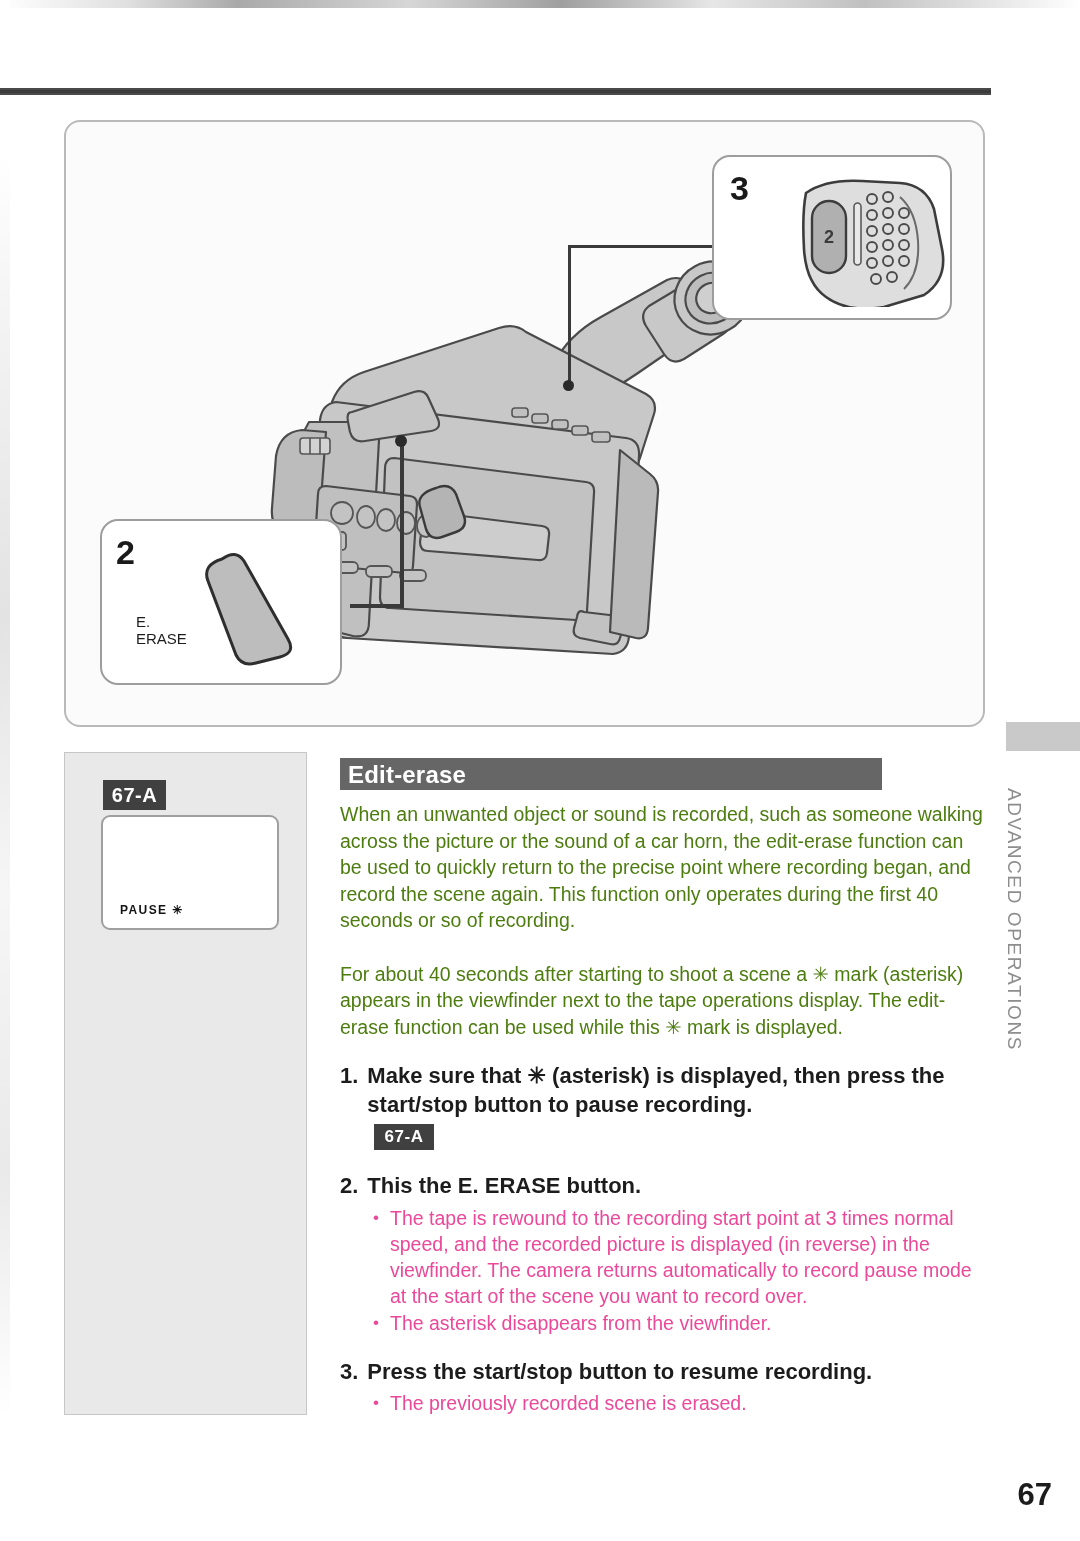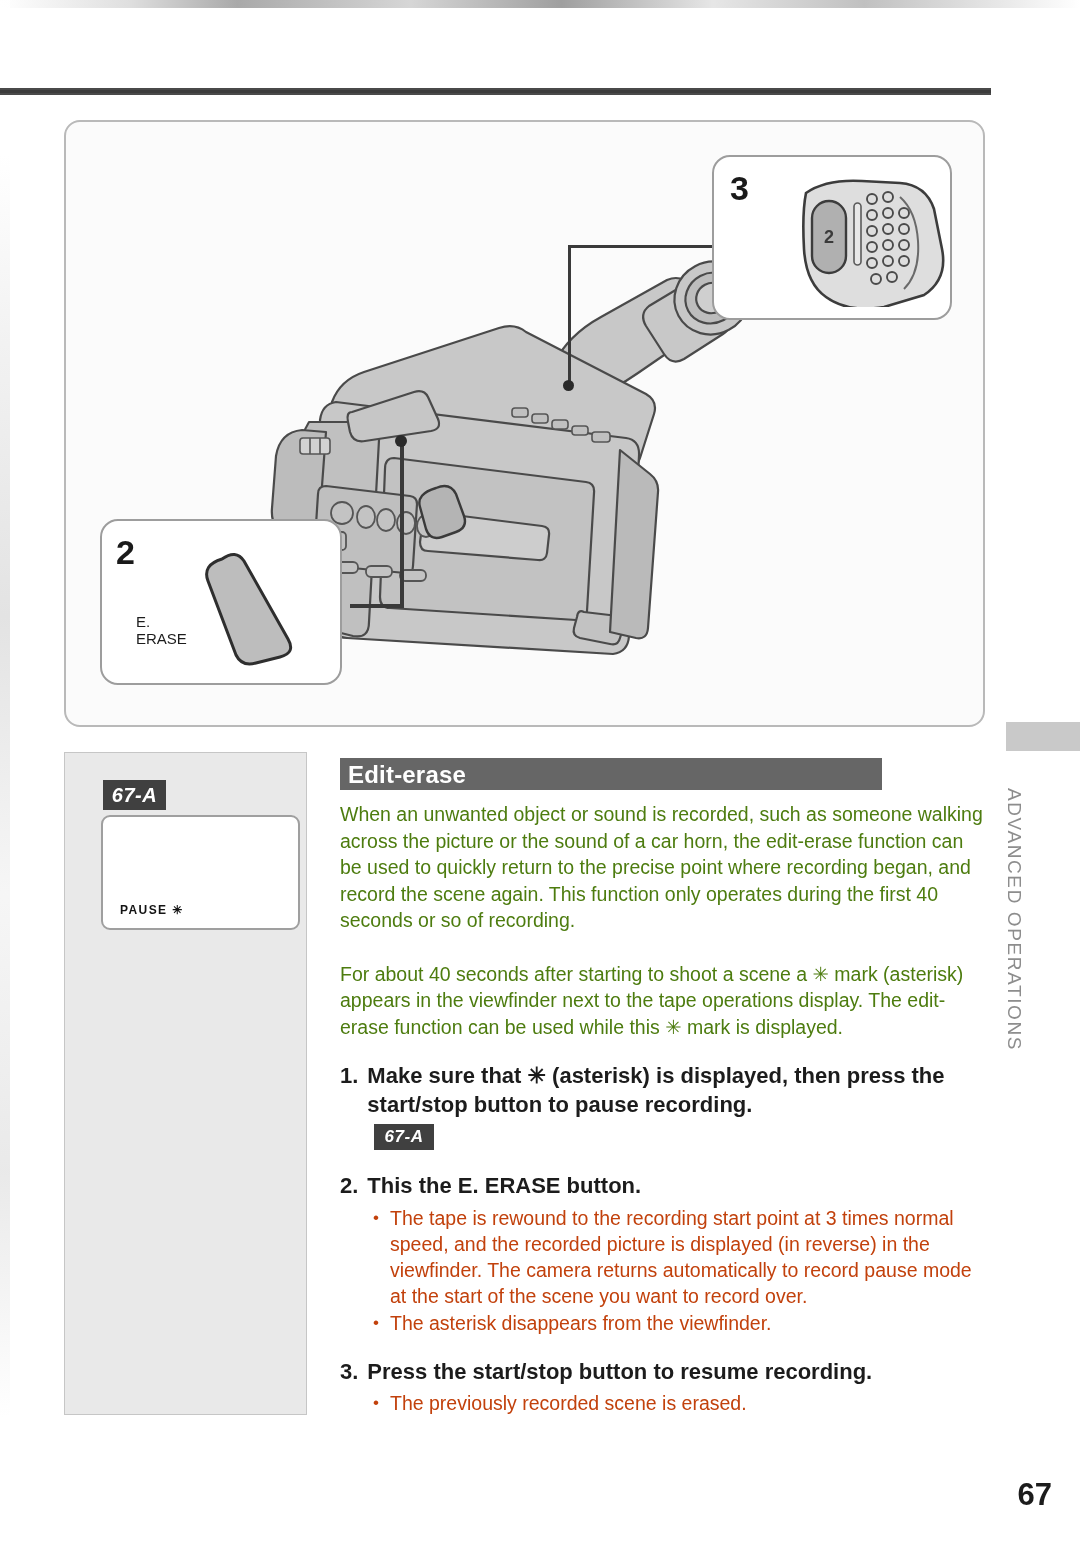--- a/index.html
+++ b/index.html
@@ -86,30 +86,29 @@
     position: absolute; left: 64px; top: 752px;
     width: 243px; height: 663px;
     background: #e9e9e9;
     border: 1px solid #c6c6c6;
   }
   .badge {
     display: inline-block;
     background: #404040; color: #ffffff;
     font-weight: bold; letter-spacing: .5px;
     text-align: center;
-    font-style: italic;
   }
   .sidebar .badge {
     position: absolute; left: 38px; top: 27px;
     width: 63px; height: 30px; line-height: 30px;
     font-size: 20px;
   }
   .viewfinder {
     position: absolute; left: 36px; top: 62px;
-    width: 199px; height: 115px;
+    width: 178px; height: 115px;
     background: #ffffff;
     border: 2px solid #9f9f9f;
     border-radius: 9px;
   }
   .viewfinder-status {
     position: absolute; left: 17px; bottom: 11px;
     font-size: 12px; font-weight: bold; letter-spacing: 1.4px;
     color: #141414;
   }
 
@@ -150,21 +149,21 @@
   .step-text { flex: 1 1 auto; }
   .step-badge-row { margin: 5px 0 0 34px; }
   .step-badge-row .badge {
     width: 60px; height: 26px; line-height: 26px; font-size: 17px;
   }
   .bullets { list-style: none; margin: 4px 0 0 0; padding: 0; }
   .bullets li {
     position: relative;
     font-size: 19.5px; line-height: 26px;
     padding-left: 50px; margin-top: 1px;
-    color: #c2410c;
+    color: #ec4899;
   }
   .bullets li::before {
     content: "\2022";
     position: absolute; left: 33px; top: 0;
     font-size: 17px;
   }
   .page-number {
     position: absolute; right: 28px; bottom: 28px;
     font-size: 31px; font-weight: bold; color: #1c1c1c;
   }

